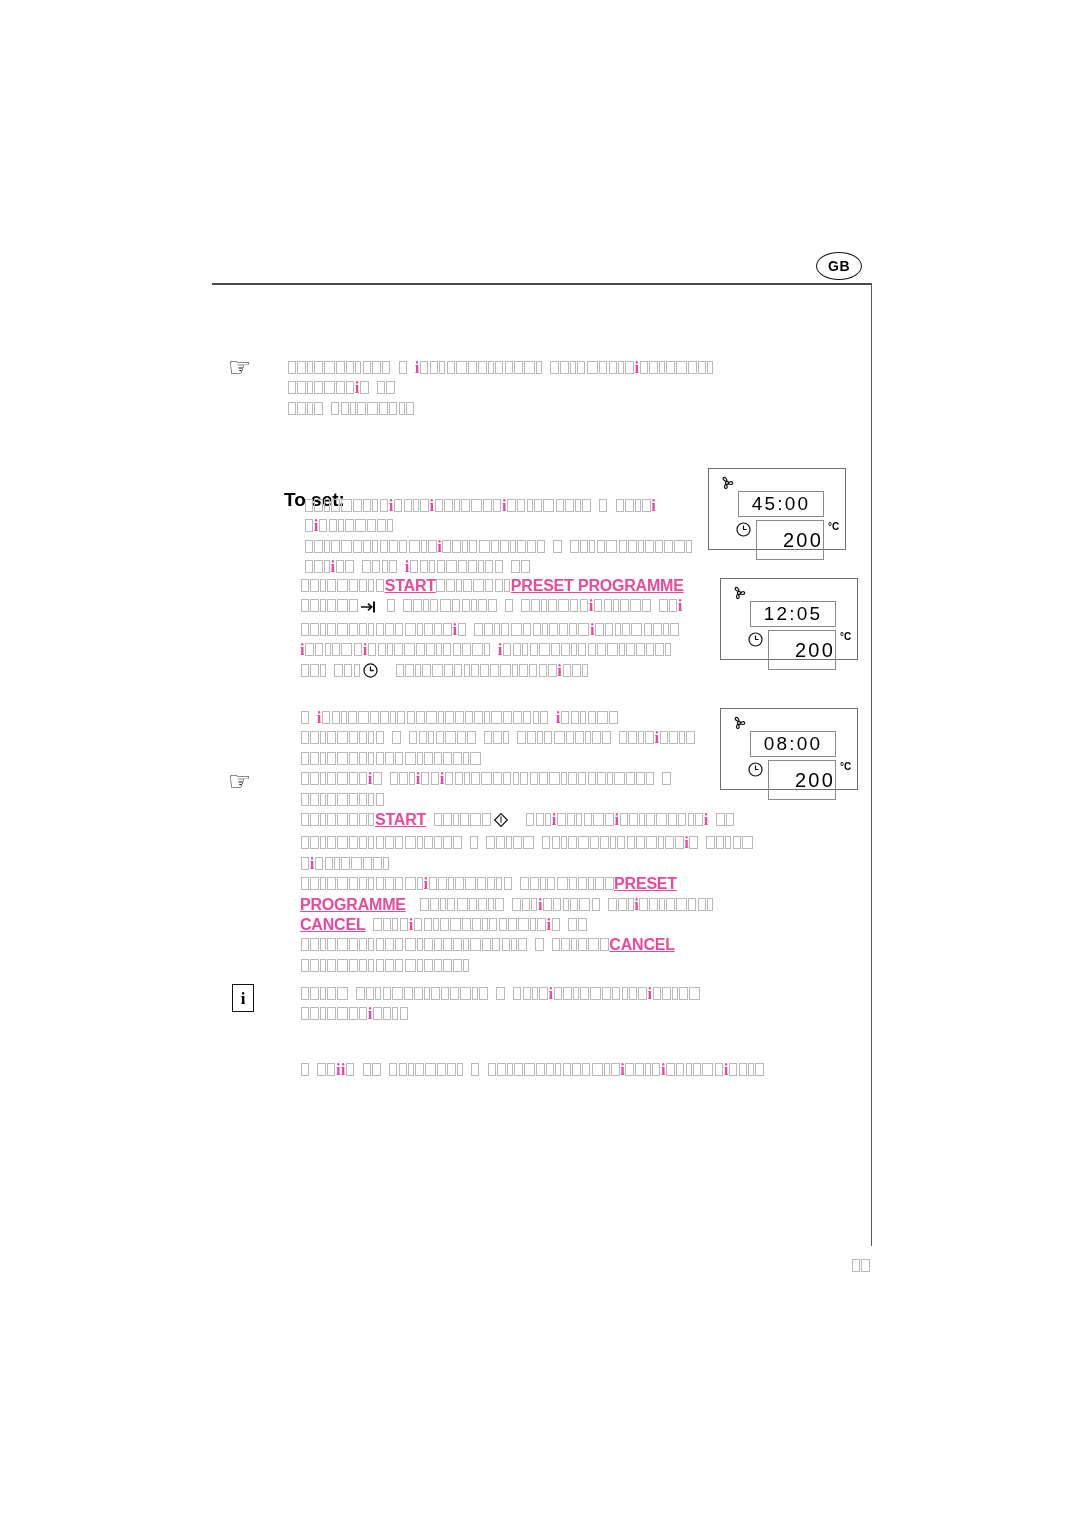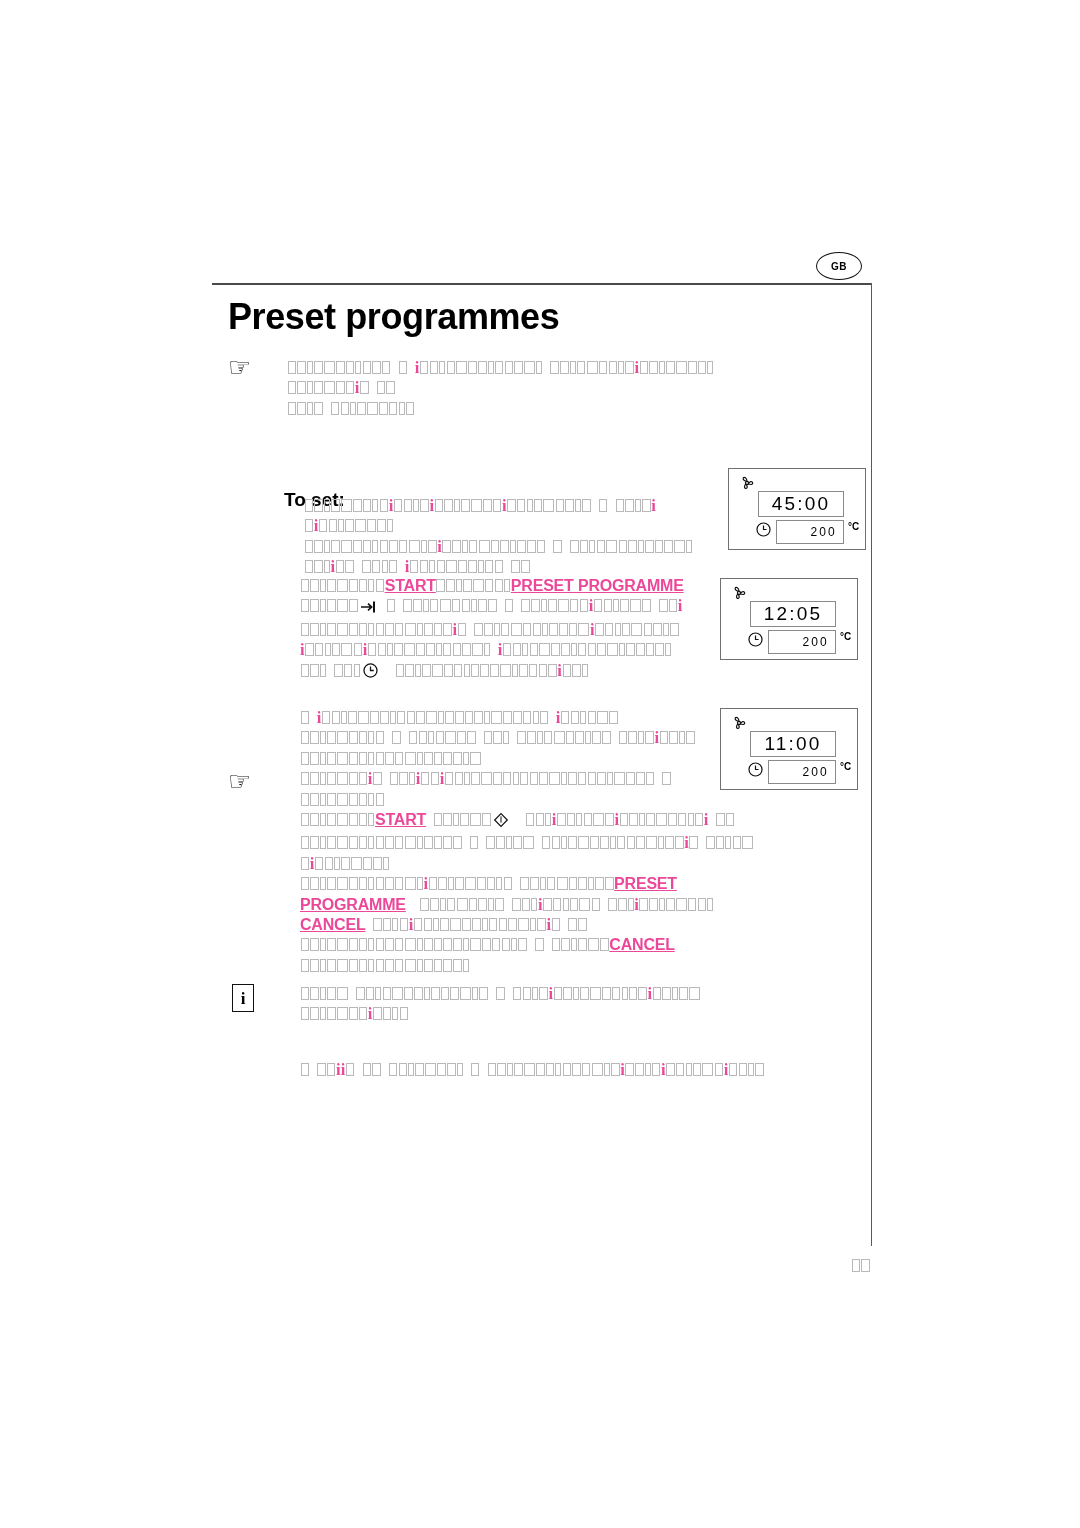--- a/index.html
+++ b/index.html
@@ -35,21 +35,21 @@
     border-left: 1.6px solid #5a5a5a;
   }
 
   
   .country-badge {
     position: absolute;
     left: 816px; top: 252px;
     width: 44px; height: 26px;
     border: 1.6px solid #111;
     border-radius: 50%;
-    font-size: 10px;
+    font-size: 14px;
     font-weight: 700;
     letter-spacing: .5px;
     display: flex;
     align-items: center;
     justify-content: center;
     font-family: "Liberation Sans", sans-serif;
   }
 
   
   .page-title {
@@ -159,29 +159,29 @@
     font-family: "Liberation Sans", sans-serif;
   }
   .panel .clock {
     position: absolute;
     left: 26px; top: 52px;
     width: 17px; height: 17px;
   }
   .panel .temp-box {
     position: absolute;
     left: 47px; top: 51px;
-    width: 68px; height: 24px;
+    width: 68px; height: 40px;
     border: 1.3px solid #8a8a8a;
     box-sizing: border-box;
-    font-size: 12px;
+    font-size: 20px;
     letter-spacing: 2.2px;
     display: flex;
     align-items: center;
     justify-content: flex-end;
-    padding-right: 6px;
+    padding-right: 0;
     font-family: "Liberation Sans", sans-serif;
   }
   .panel .unit {
     position: absolute;
     left: 119px; top: 52px;
     font-size: 10px;
     font-weight: 700;
   }
 
   
@@ -193,21 +193,20 @@
 </head>
 <body>
 
 <div id="page">
 
   <div class="top-rule"></div>
   <div class="right-rule"></div>
 
   <div class="country-badge">GB</div>
 
-  <div class="page-title">Preset programmes</div>
 
   <div class="hand-icon" style="left:228px; top:356px;">☞</div>
 
   <div class="hand-icon" style="left:228px; top:770px;">☞</div>
 
   <div class="info-box-icon" style="left:232px; top:984px;">
     <span>i</span>
   </div>
 
   <div class="sub-title" style="left:284px; top:444px;">To set:</div>
@@ -255,21 +254,21 @@
       <div><span class="tofu"></span><span class="tofu"></span><span class="tofu w1"></span><span class="tofu"></span><span class="tofu w3"></span><span class="tofu"></span><span class="tofu"></span><span class="tofu w1"></span><span class="tofu"></span><span class="tofu"></span><span class="tofu"></span><span class="tofu w3"></span><span class="tofu w1"></span><span class="tofu"></span><span class="tofu"></span><span class="tofu"></span><span class="tofu"></span><span class="tofu w1"></span></div>
     </div>
   <div class="tb" id="blk-info-note" style="left:300px; top:984px;  width:470px;">
       <div><span class="tofu"></span><span class="tofu"></span><span class="tofu w1"></span><span class="tofu"></span><span class="tofu w3"></span><span class="sp"></span><span class="tofu"></span><span class="tofu"></span><span class="tofu w1"></span><span class="tofu"></span><span class="tofu w3"></span><span class="tofu"></span><span class="tofu"></span><span class="tofu w1"></span><span class="tofu"></span><span class="tofu"></span><span class="tofu"></span><span class="tofu w3"></span><span class="tofu w1"></span><span class="tofu"></span><span class="sp"></span><span class="tofu"></span><span class="sp"></span><span class="tofu"></span><span class="tofu"></span><span class="tofu w1"></span><span class="tofu"></span><span class="ii">i</span><span class="tofu"></span><span class="tofu"></span><span class="tofu w1"></span><span class="tofu"></span><span class="tofu w3"></span><span class="tofu"></span><span class="tofu"></span><span class="tofu w1"></span><span class="tofu"></span><span class="tofu"></span><span class="ii">i</span><span class="tofu"></span><span class="tofu"></span><span class="tofu w1"></span><span class="tofu"></span><span class="tofu w3"></span></div>
       <div><span class="tofu"></span><span class="tofu"></span><span class="tofu w1"></span><span class="tofu"></span><span class="tofu w3"></span><span class="tofu"></span><span class="tofu"></span><span class="ii">i</span><span class="tofu"></span><span class="tofu"></span><span class="tofu w1"></span><span class="tofu"></span></div>
     </div>
   <div class="tb" id="blk-closing-note" style="left:300px; top:1048px; width:480px;margin-top:12px;">
       <div><span class="tofu"></span><span class="sp"></span><span class="tofu"></span><span class="tofu"></span><span class="ii">i</span><span class="ii">i</span><span class="tofu"></span><span class="sp"></span><span class="tofu"></span><span class="tofu"></span><span class="sp"></span><span class="tofu"></span><span class="tofu"></span><span class="tofu w1"></span><span class="tofu"></span><span class="tofu w3"></span><span class="tofu"></span><span class="tofu"></span><span class="tofu w1"></span><span class="sp"></span><span class="tofu"></span><span class="sp"></span><span class="tofu"></span><span class="tofu"></span><span class="tofu w1"></span><span class="tofu"></span><span class="tofu w3"></span><span class="tofu"></span><span class="tofu"></span><span class="tofu w1"></span><span class="tofu"></span><span class="tofu"></span><span class="tofu"></span><span class="tofu w3"></span><span class="tofu w1"></span><span class="tofu"></span><span class="ii">i</span><span class="tofu"></span><span class="tofu"></span><span class="tofu w1"></span><span class="tofu"></span><span class="ii">i</span><span class="tofu"></span><span class="tofu"></span><span class="tofu w1"></span><span class="tofu"></span><span class="tofu w3"></span><span class="tofu"></span><span class="ii">i</span><span class="tofu"></span><span class="tofu"></span><span class="tofu w1"></span><span class="tofu"></span></div>
     </div>
 
-  <div class="panel" id="display-panel-1" style="left:728px; top:468px;text-align:center;">
+  <div class="panel" id="display-panel-1" style="left:708px; top:468px;text-align:center;">
     <svg class="fan" viewBox="0 0 24 24">
       <g fill="none" stroke="#111" stroke-width="1.6">
         <circle cx="12" cy="12" r="2.1"></circle>
         <path d="M12 10 C12 5, 8 3, 7 5.5 C6.2 7.6, 9 9.4, 12 10 Z"></path>
         <path d="M13.7 13 C18 15.2, 20.6 13.2, 19.2 11 C18 9.1, 15.2 10.6, 13.7 13 Z"></path>
         <path d="M10.4 13.2 C7.5 16.6, 8.6 19.6, 11 19.1 C13.2 18.6, 12.4 15.6, 10.4 13.2 Z"></path>
       </g>
     </svg>
     <div class="time-box">45:00</div>
     <svg class="clock" viewBox="0 0 24 24">
@@ -300,21 +299,21 @@
 
   <div class="panel" id="display-panel-3" style="left:720px; top:708px;">
     <svg class="fan" viewBox="0 0 24 24">
       <g fill="none" stroke="#111" stroke-width="1.6">
         <circle cx="12" cy="12" r="2.1"></circle>
         <path d="M12 10 C12 5, 8 3, 7 5.5 C6.2 7.6, 9 9.4, 12 10 Z"></path>
         <path d="M13.7 13 C18 15.2, 20.6 13.2, 19.2 11 C18 9.1, 15.2 10.6, 13.7 13 Z"></path>
         <path d="M10.4 13.2 C7.5 16.6, 8.6 19.6, 11 19.1 C13.2 18.6, 12.4 15.6, 10.4 13.2 Z"></path>
       </g>
     </svg>
-    <div class="time-box">11:00</div>
+    <div class="time-box">08:00</div>
     <svg class="clock" viewBox="0 0 24 24">
       <circle cx="12" cy="12" r="9.2" fill="none" stroke="#111" stroke-width="1.7"></circle>
       <path d="M12 6.4 V12 H16.4" fill="none" stroke="#111" stroke-width="1.7"></path>
     </svg>
     <div class="temp-box">200</div>
     <div class="unit">°C</div>
   </div>
 
   <div class="page-num" id="page-number"><span class="tofu"></span><span class="tofu"></span></div>
 

